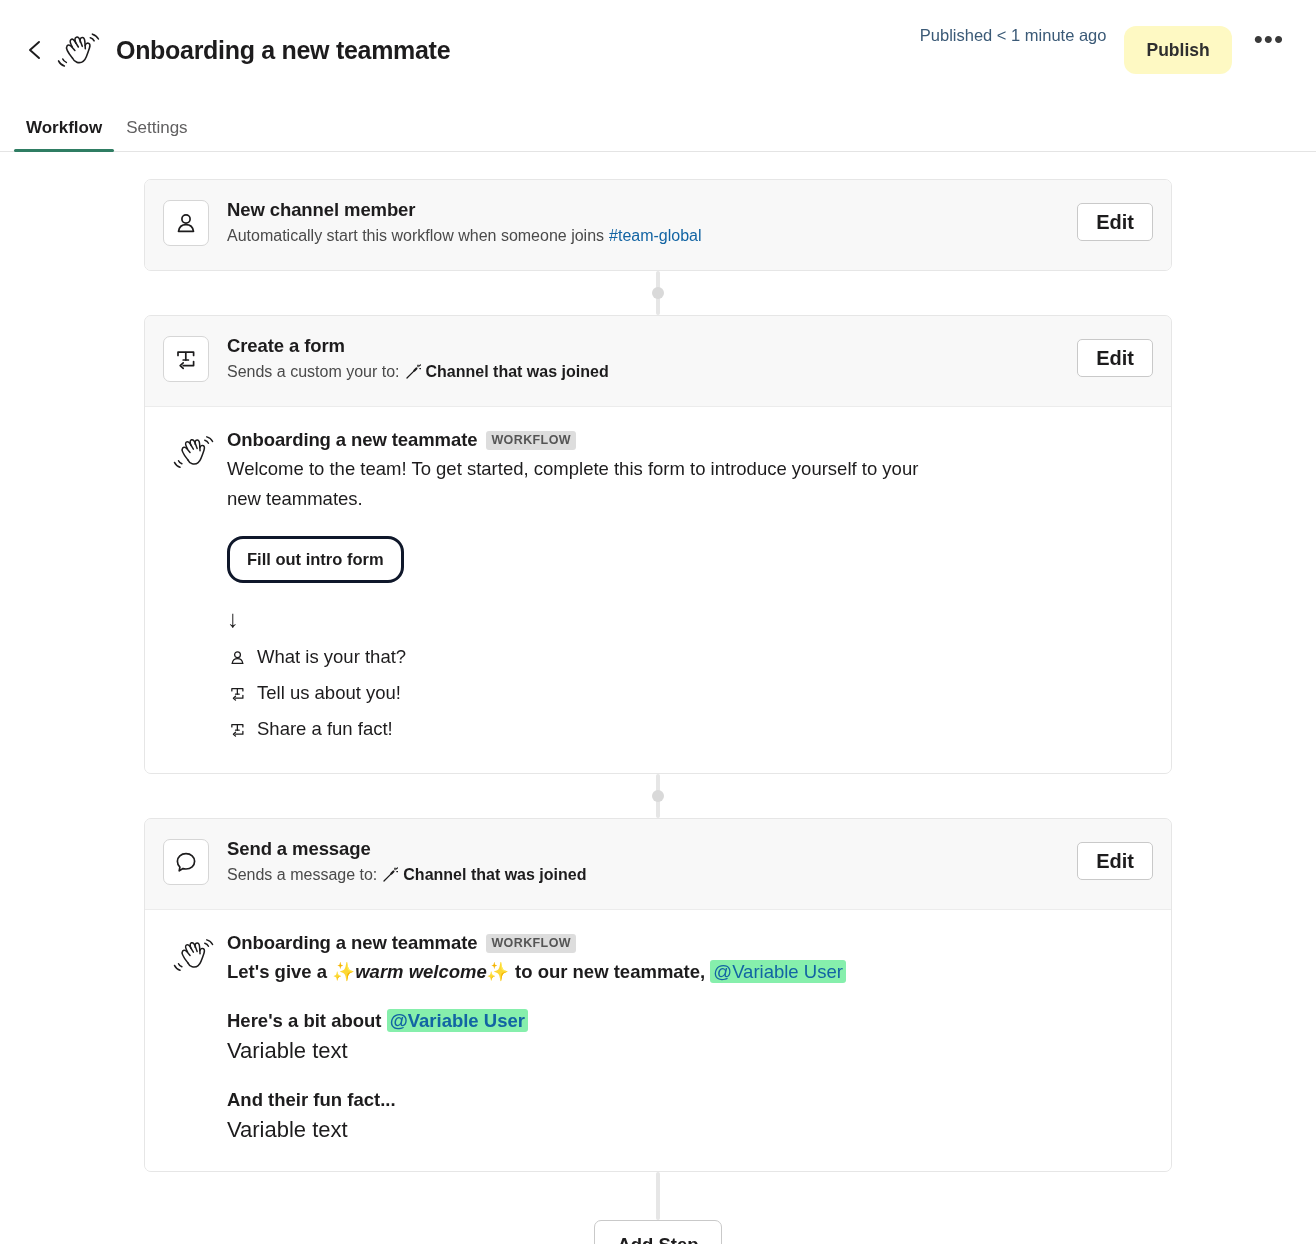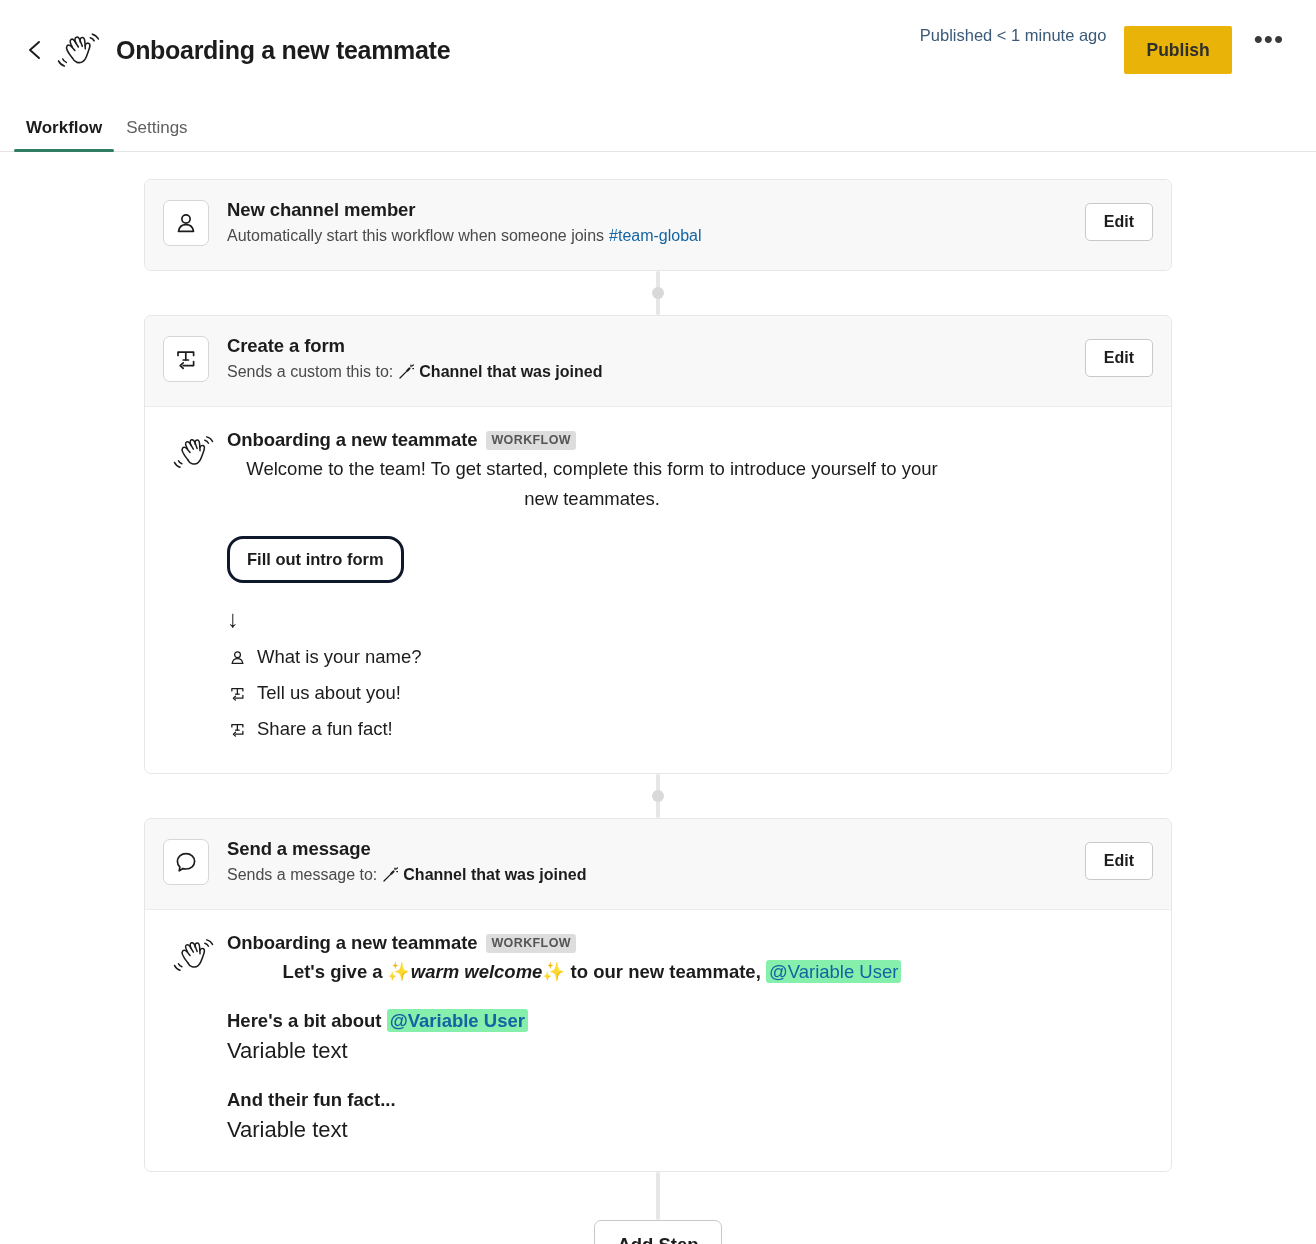--- a/index.html
+++ b/index.html
@@ -46,23 +46,23 @@
     display: flex;
     align-items: flex-start;
     gap: 18px;
   }
   .published-status {
     font-size: 16.5px;
     color: #3b5a77;
     white-space: nowrap;
   }
   .publish-btn {
-    background: #eab308;
+    background: #fef9c3;
     border: none;
-    border-radius: 2px;
+    border-radius: 12px;
     padding: 0 22px;
     height: 48px;
     font-size: 17.5px;
     font-weight: bold;
     color: #2f2f2f;
     cursor: pointer;
     font-family: inherit;
   }
   .more-btn {
     background: none; border: none;
@@ -157,21 +157,21 @@
   .step-sub .chan-link { color: #1264a3; margin-left: 5px; }
   .wand { margin: 0 5px 0 4px; display: inline-flex; align-items: center; }
   .step-sub .var-bold { font-weight: bold; color: #1d1c1d; }
   .edit-btn {
     flex: 0 0 auto;
     background: #ffffff;
     border: 1px solid #c9c9c9;
     border-radius: 5px;
     height: 38px;
     padding: 0 18px;
-    font-size: 16px;
+    font-size: 20px;
     font-weight: bold;
     color: #1d1c1d;
     cursor: pointer;
     margin-top: 5px;
     font-family: inherit;
   }
 
   
   .step-preview {
     background: #ffffff;
@@ -206,21 +206,20 @@
     font-weight: bold;
     letter-spacing: 0.4px;
     padding: 2px 5px 3px 5px;
     border-radius: 3px;
   }
   .msg-text {
     font-size: 18.5px;
     line-height: 30px;
     color: #1d1c1d;
     max-width: 730px;
-    text-align: center;
   }
   .form-btn {
     display: inline-block;
     margin-top: 22px;
     background: #ffffff;
     border: 3px solid #0f172a;
     border-radius: 16px;
     padding: 11px 17px;
     font-size: 16.5px;
     font-weight: bold;
@@ -380,21 +379,21 @@
               <polyline points="19.6,14.6 19.6,18.6 9.2,18.6"></polyline>
               <line x1="11.8" y1="5.6" x2="11.8" y2="13"></line>
               <line x1="9.2" y1="13" x2="14.4" y2="13"></line>
               <polyline points="9.2,15.8 6.2,18.6 9.2,21.4"></polyline>
             </g>
           </svg>
         </div>
         <div class="step-text">
           <div class="step-title">Create a form</div>
           <div class="step-sub">
-            <span>Sends a custom this to:</span>
+            <span>Sends a custom your to:</span>
             <span class="wand">
               <svg width="17" height="17" viewBox="0 0 20 20">
                 <g stroke="#1d1c1d" stroke-width="1.5" stroke-linecap="round" fill="none">
                   <line x1="3.5" y1="16.5" x2="12.5" y2="7.5"></line>
                   <path d="M12.3 7.6 L14.6 5.3" stroke-width="2.6"></path>
                   <line x1="16.5" y1="3.2" x2="16.5" y2="1.4"></line>
                   <line x1="18.6" y1="5.4" x2="19.9" y2="5.4"></line>
                   <line x1="18.3" y1="2" x2="19.4" y2="1"></line>
                 </g>
               </svg>
@@ -431,21 +430,21 @@
           <div class="down-arrow">↓</div>
 
           <div class="field-row">
             <span class="fi">
               <svg width="17" height="17" viewBox="0 0 24 24">
                 <circle cx="12" cy="8" r="4.1" fill="none" stroke="#1d1c1d" stroke-width="1.8"></circle>
                 <path d="M4.6 20.2 C5.2 15.8 8.3 13.6 12 13.6 C15.7 13.6 18.8 15.8 19.4 20.2" fill="none" stroke="#1d1c1d" stroke-width="1.8" stroke-linecap="round"></path>
                 <line x1="4.6" y1="20.3" x2="19.4" y2="20.3" stroke="#1d1c1d" stroke-width="1.8" stroke-linecap="round"></line>
               </svg>
             </span>
-            <span>What is your name?</span>
+            <span>What is your that?</span>
           </div>
 
           <div class="field-row">
             <span class="fi">
               <svg width="17" height="17" viewBox="0 0 24 24">
                 <g fill="none" stroke="#1d1c1d" stroke-width="1.8" stroke-linecap="round" stroke-linejoin="round">
                   <polyline points="4,8.4 4,5.2 19.6,5.2 19.6,8.4"></polyline>
                   <polyline points="19.6,14.6 19.6,18.6 9.2,18.6"></polyline>
                   <line x1="11.8" y1="5.6" x2="11.8" y2="13"></line>
                   <line x1="9.2" y1="13" x2="14.4" y2="13"></line>

